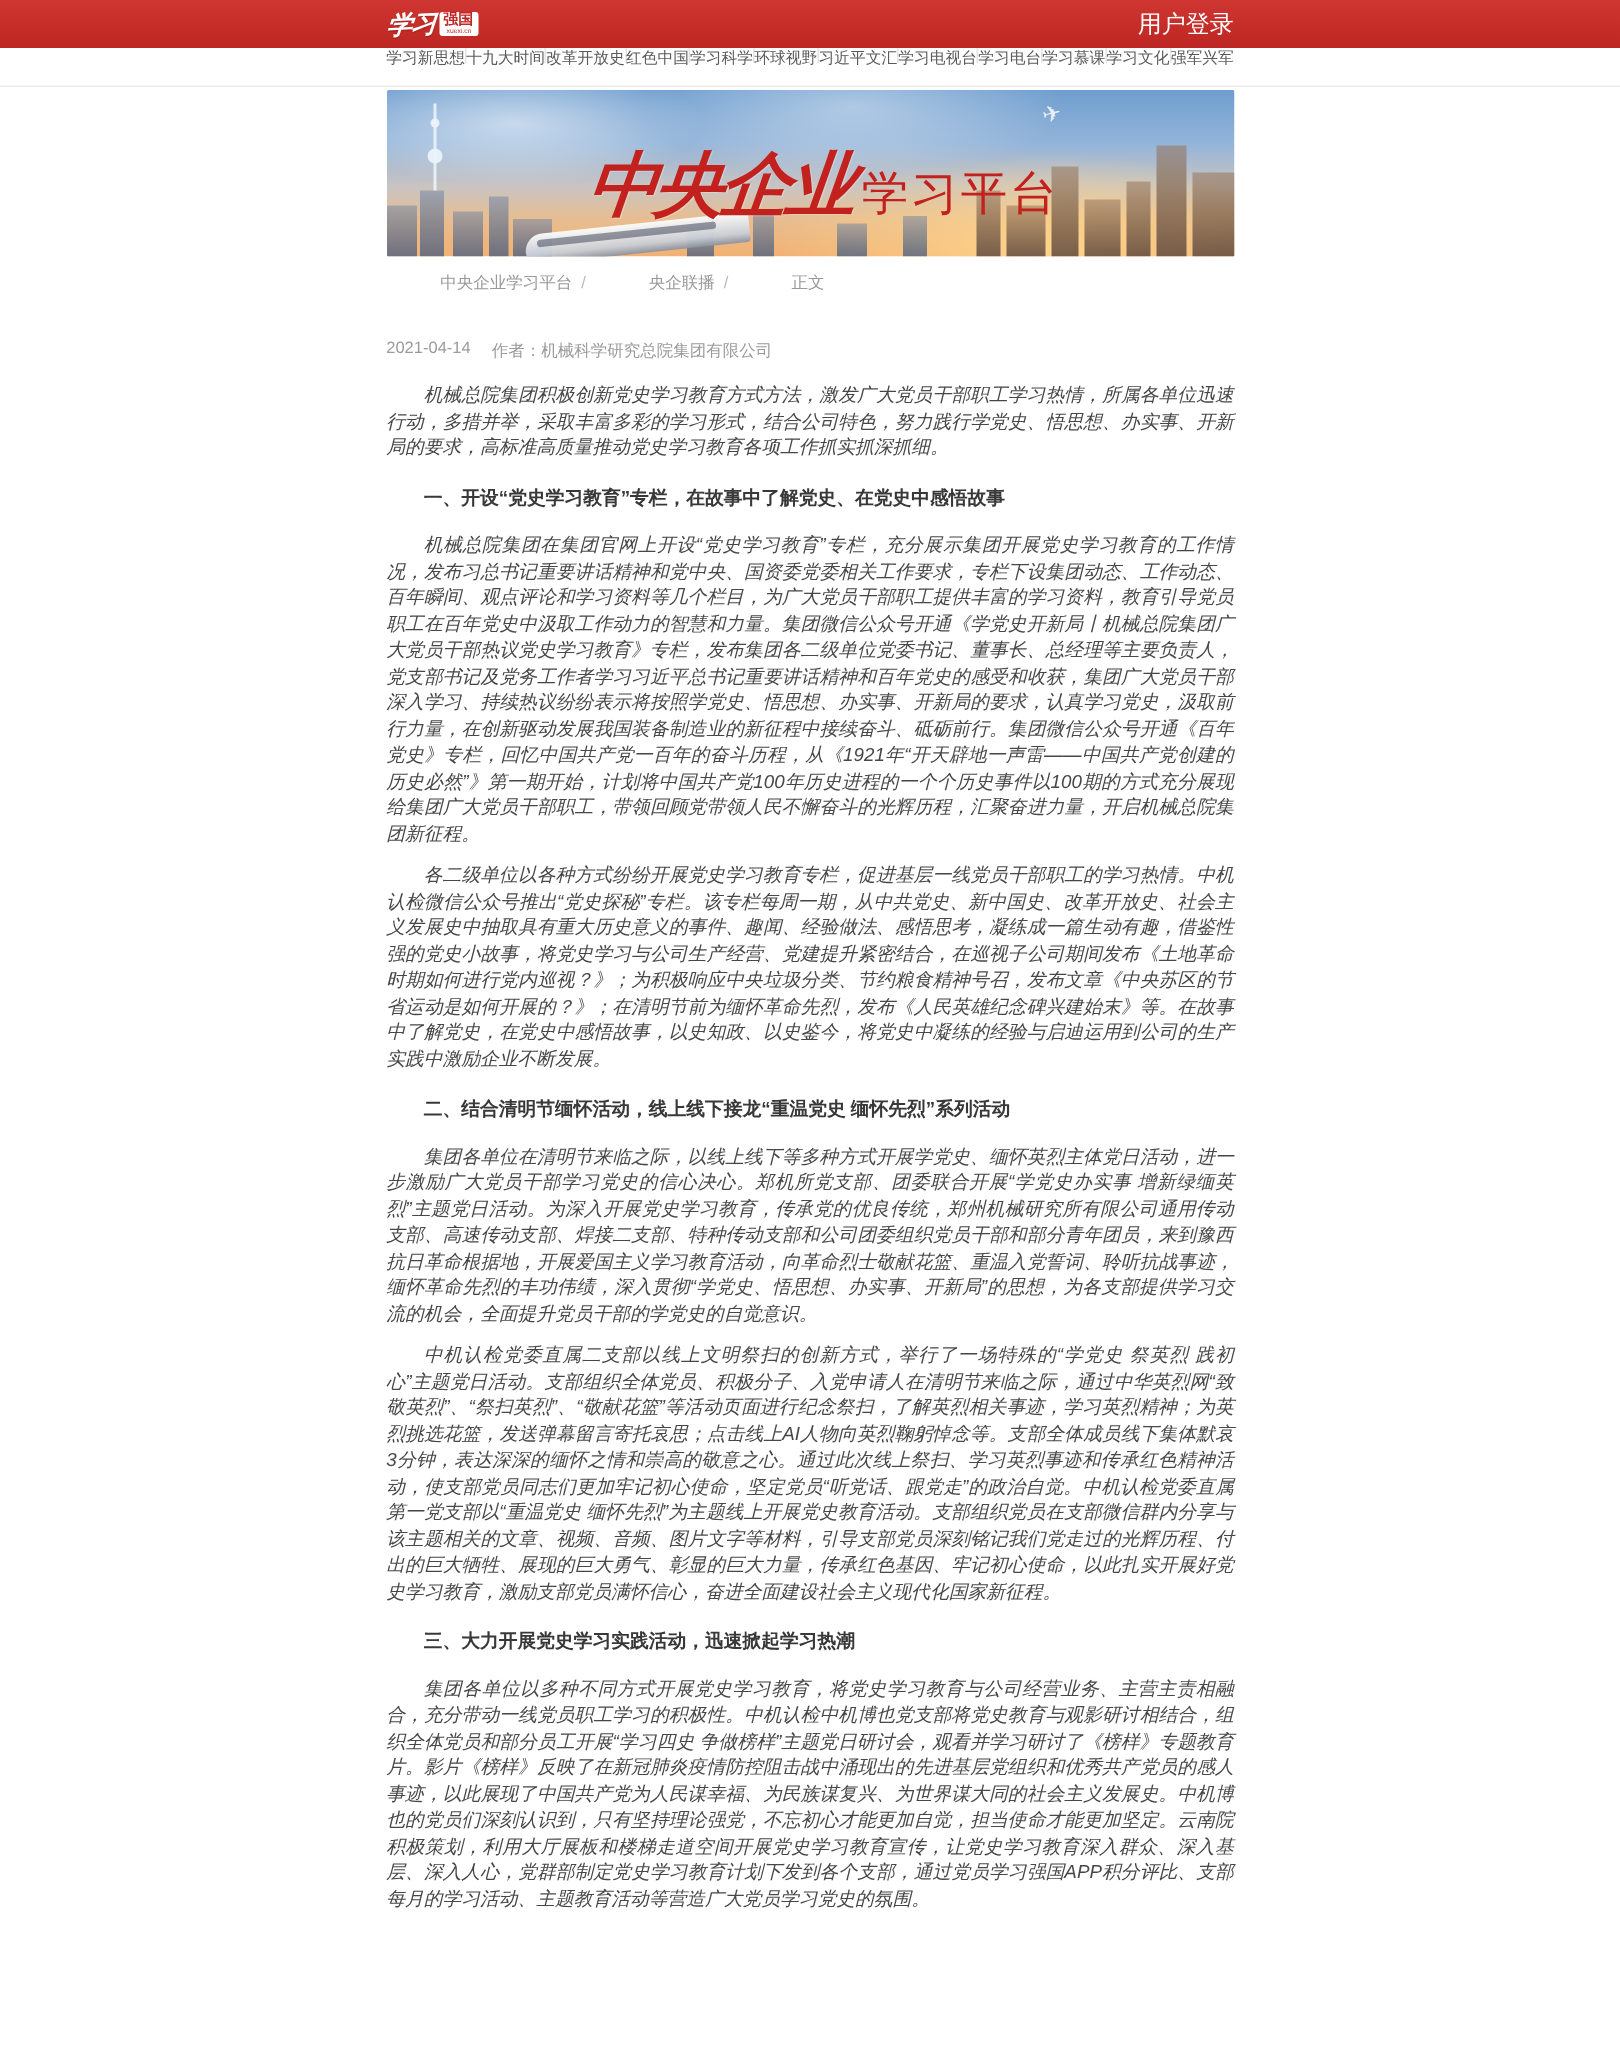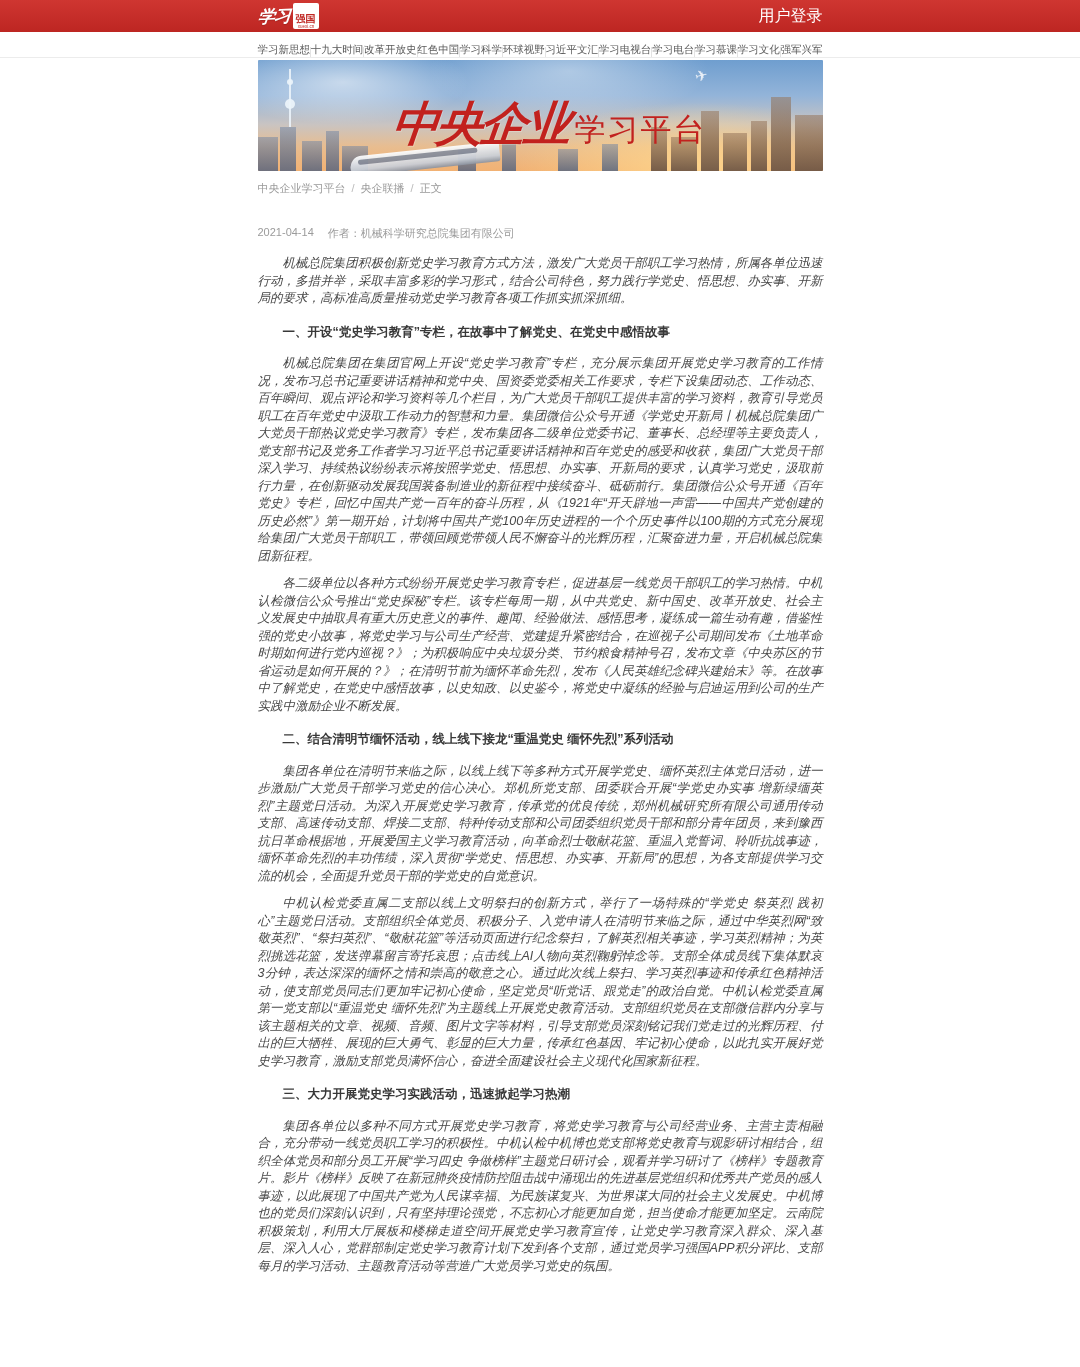--- a/index.html
+++ b/index.html
@@ -6,27 +6,27 @@
   html,body { width:1080px; }
   body {
     height:1367px; overflow:hidden; background:#ffffff;
     font-family:"Liberation Sans","DejaVu Sans",sans-serif; position:relative;
   }
   
   .topbar { background:linear-gradient(180deg,#cf3631,#bd2622); height:32px; width:100%; }
   .topbar-inner { width:565px; margin:0 auto; height:100%; display:flex; align-items:center; justify-content:space-between; }
   .logo { display:flex; align-items:center; cursor:pointer; }
   .logo-script { color:#fff; font-family:"DejaVu Serif",serif; font-style:italic; font-weight:bold; font-size:17px; letter-spacing:-1px; transform:skewX(-8deg) rotate(-3deg); margin-right:3px; text-shadow:0 1px 1px rgba(0,0,0,.15); }
-  .logo-box { background:#fff; border-radius:2px; padding:11px 3px 0 3px; display:inline-block; line-height:1; text-align:center; }
+  .logo-box { background:#fff; border-radius:2px; padding:1px 3px 0 3px; display:inline-block; line-height:1; text-align:center; }
   .logo-box .cn { color:#c02824; font-weight:bold; font-size:10px; display:block; }
   .logo-box .sub { color:#c02824; font-size:5px; display:block; transform:scale(.9); }
   .login { color:#ffffff; font-size:16px; cursor:pointer; }
   
   .nav { background:#fff; border-bottom:1px solid #ececec; }
-  .nav-inner { width:565px; margin:0 auto; height:25px; display:flex; align-items:flex-end; justify-content:space-between; }
+  .nav-inner { width:565px; margin:0 auto; height:25px; display:flex; align-items:flex-start; justify-content:space-between; }
   .nav-item { font-size:10.5px; color:#5a5a5a; cursor:pointer; white-space:nowrap; }
   .nav-sep { width:1px; height:10px; background:#e3e3e3; display:inline-block; }
   
   .content { width:565px; margin:0 auto; }
   
   .banner { position:relative; margin-top:2px; height:111px; width:565px; overflow:hidden; border-radius:1px;
     background:
       radial-gradient(ellipse 260px 90px at 78% 95%, rgba(255,214,140,.95), rgba(255,214,140,0) 70%),
       radial-gradient(ellipse 180px 60px at 15% 20%, rgba(255,255,255,.55), rgba(255,255,255,0) 70%),
       radial-gradient(ellipse 200px 70px at 55% 10%, rgba(255,255,255,.4), rgba(255,255,255,0) 70%),
@@ -39,21 +39,21 @@
   .pearl-ball2 { position:absolute; left:29px; bottom:86px; width:6px; height:6px; border-radius:50%; background:rgba(235,243,250,.95); }
   .train { position:absolute; left:92px; bottom:2px; width:150px; height:20px; transform:rotate(-6deg);
     background:linear-gradient(180deg,#fdfdfd,#c9ced6 70%,#8b929e); border-radius:14px 3px 3px 10px; opacity:.95; }
   .train::after { content:""; position:absolute; left:8px; top:4px; width:120px; height:5px; background:rgba(60,70,90,.55); border-radius:3px; }
   .plane { position:absolute; top:7px; right:115px; color:#e8eef6; font-size:15px; transform:rotate(-14deg); }
   .banner-title { position:absolute; left:50%; top:36%; transform:translateX(-47%); display:flex; align-items:baseline; white-space:nowrap; }
   .bt-calli { font-family:"DejaVu Serif",serif; font-style:italic; font-weight:bold; font-size:47px; color:#c2211e; letter-spacing:-3px; transform:skewX(-6deg); line-height:1; text-shadow:1px 1px 0 rgba(255,255,255,.25); }
   .bt-bold { font-size:31px; font-weight:normal; color:#c2211e; letter-spacing:2px; margin-left:6px; line-height:1; }
   
   .breadcrumb { margin-top:10px; font-size:11px; color:#999; }
-  .crumb { color:#999; cursor:pointer; }
+  .crumb { color:#999; cursor:pointer;margin-left:36px; }
   .crumb.current { cursor:default; }
   .crumb-sep { margin:0 6px; color:#bbb; }
   
   .article-title { font-size:21px; font-weight:bold; color:#3c3c3c; text-align:center; margin-top:40px; line-height:1.35; font-family:"Liberation Sans","DejaVu Sans",sans-serif; }
   .meta { margin-top:30px; font-size:11px; color:#9b9b9b; display:flex; gap:14px; }
   .article-body { margin-top:14px; }
   .para { font-size:12.5px; color:#474747; line-height:17.5px; text-align:justify; text-indent:2em; margin:10px 0;font-style:italic; }
   .sec-heading { font-size:12.5px; color:#383838; font-weight:bold; line-height:17.5px; text-indent:2em; margin:16px 0 14px 0; }
 </style>
 </head>

